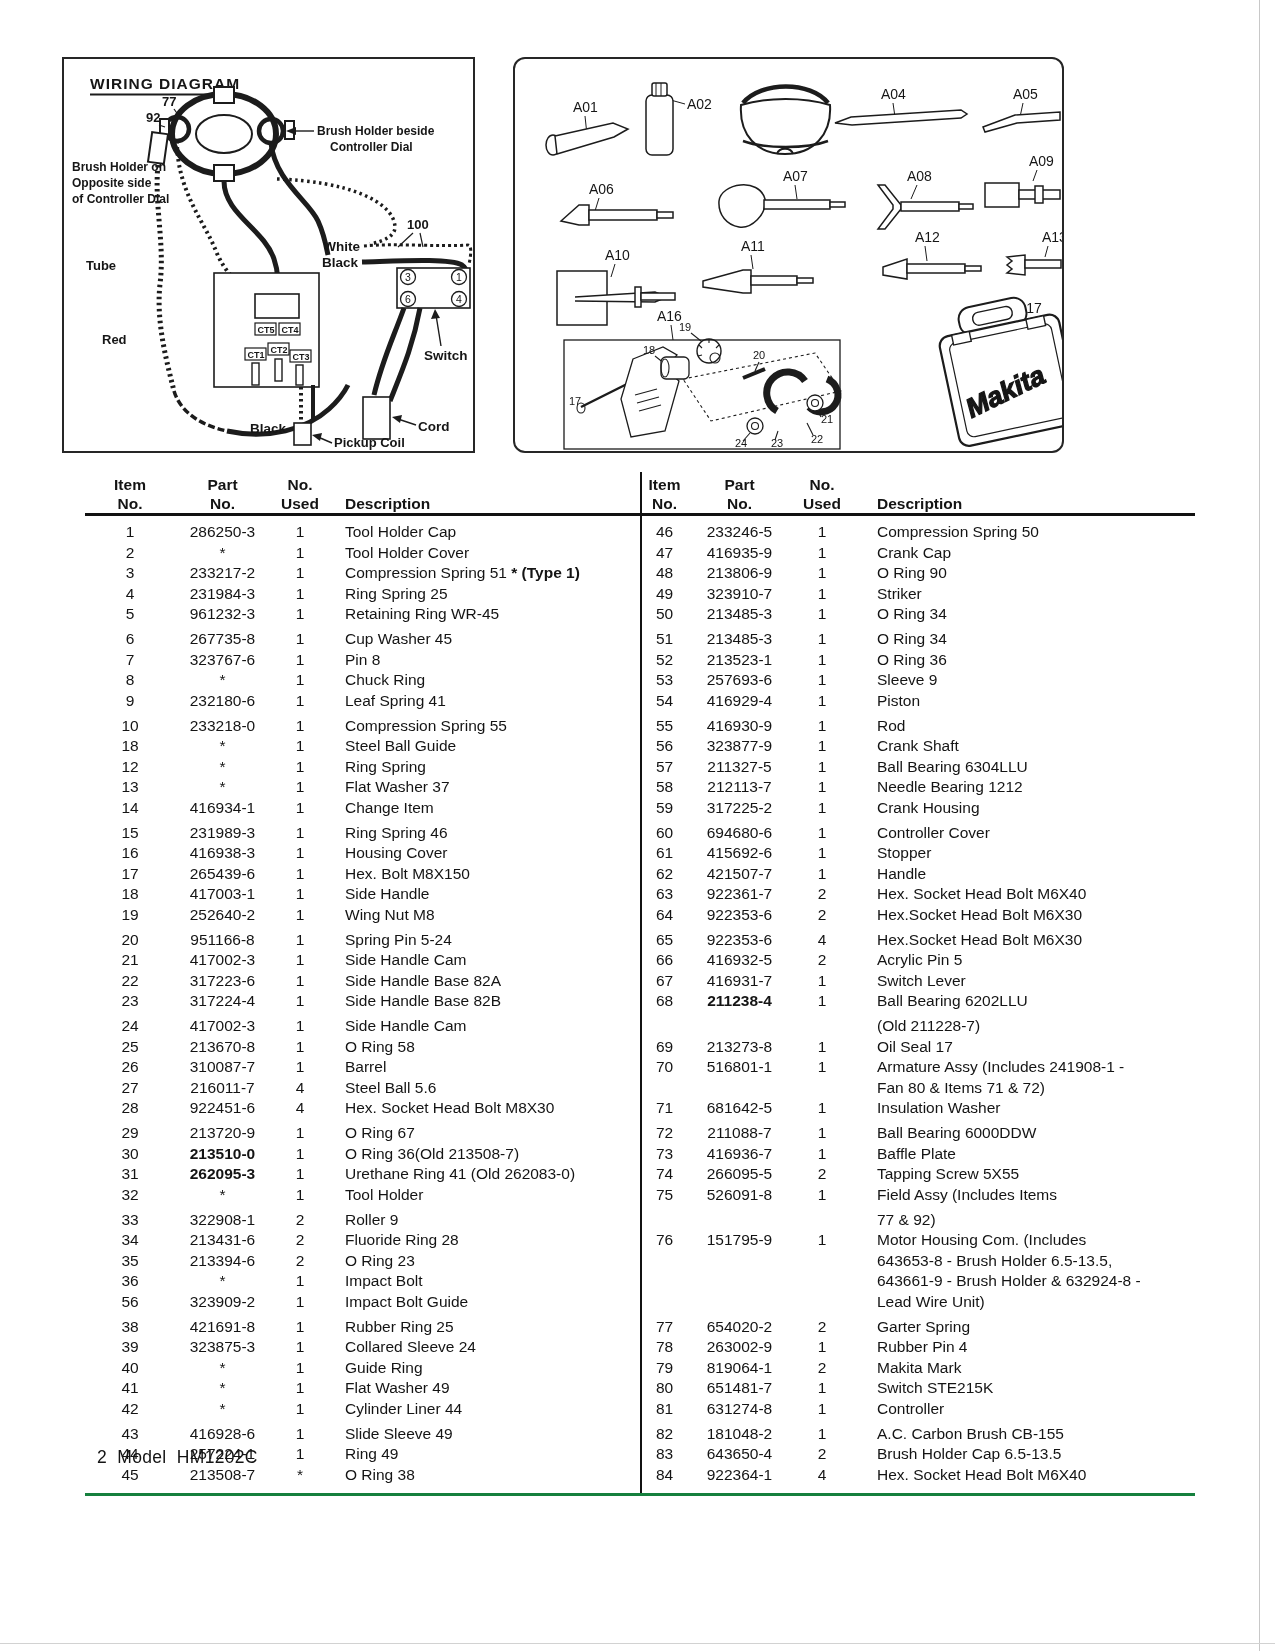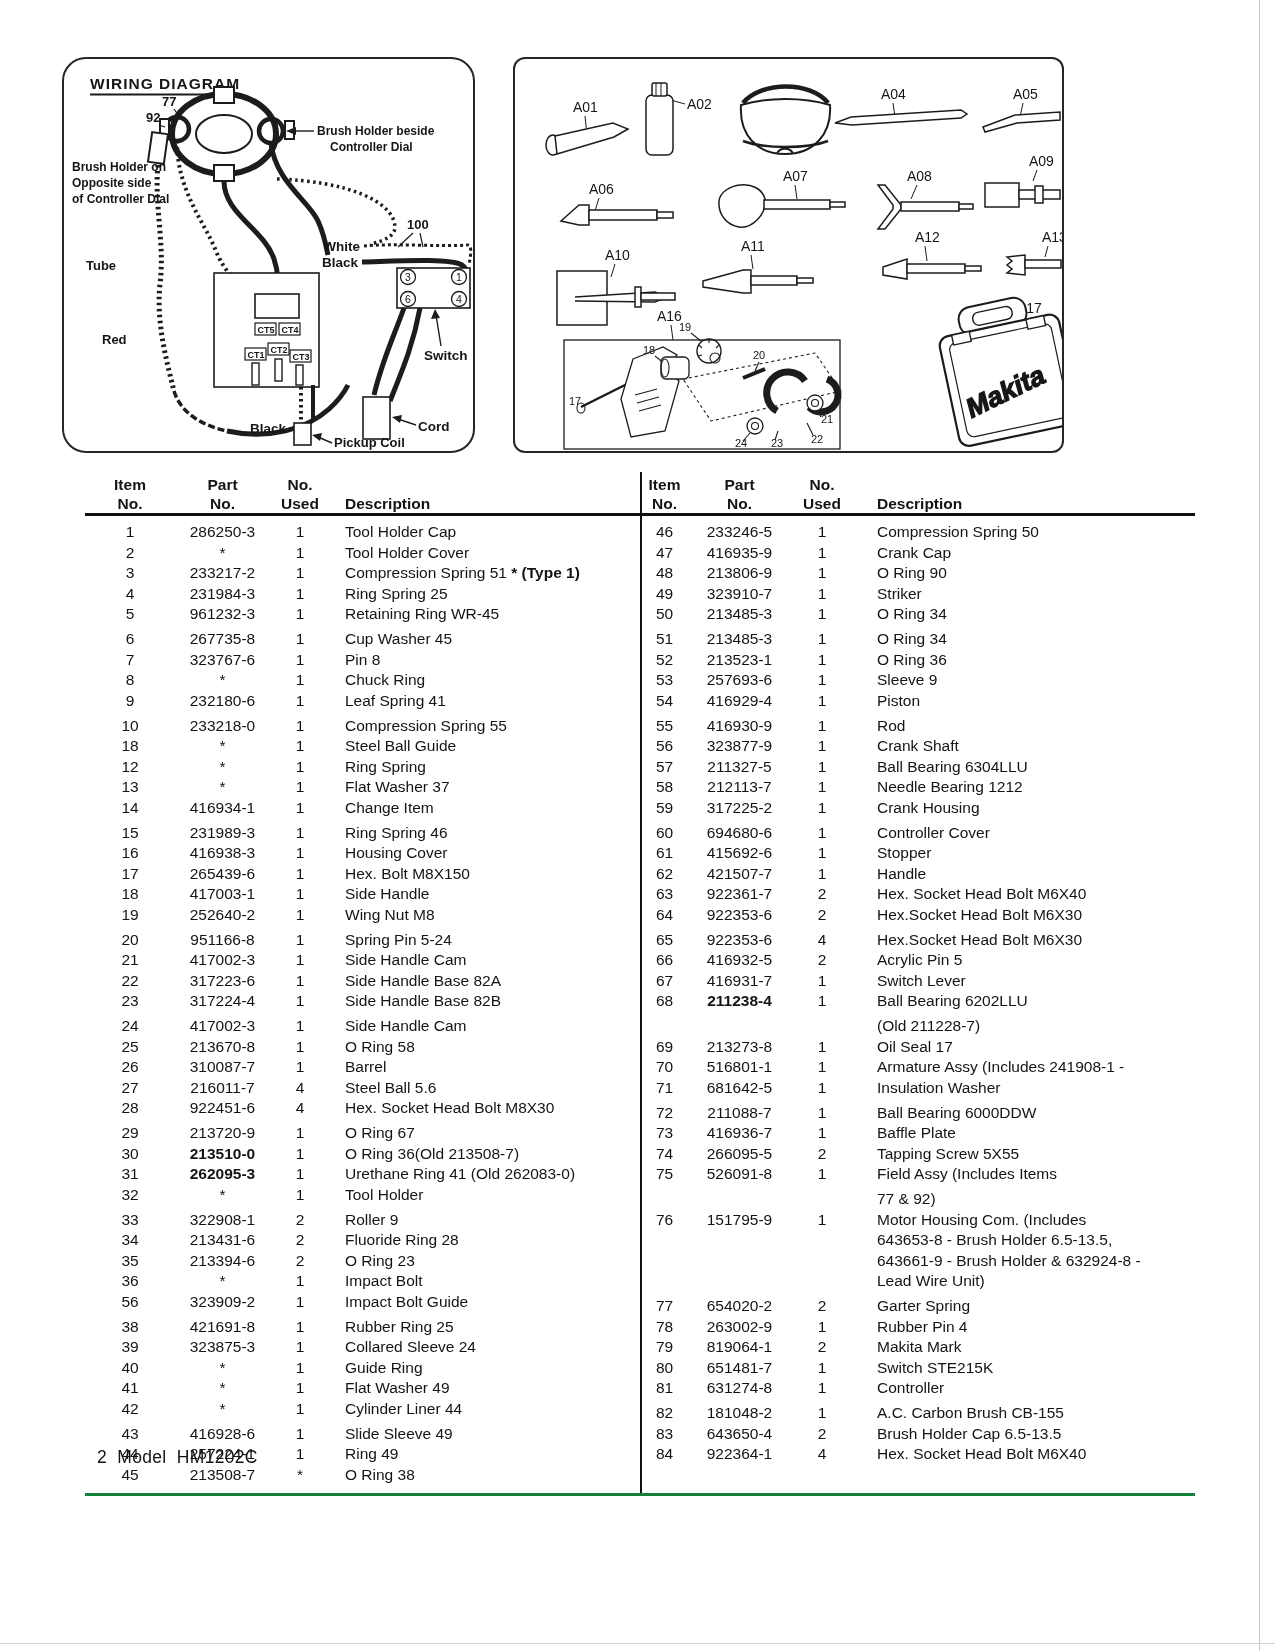--- a/index.html
+++ b/index.html
@@ -1,21 +1,21 @@
 <!DOCTYPE html>
 <html><head>
 <meta charset="utf-8">
 <style>
   html,body{margin:0;padding:0;}
   body{
     width:1275px;height:1651px;position:relative;background:#fff;color:#141414;
     font-family:"Liberation Sans", sans-serif;overflow:hidden;
   }
   .figbox{position:absolute;border:2.5px solid #262626;background:#fff;}
-  #wiringBox{left:62px;top:57px;width:409px;height:392px;border-radius:24px;}
+  #wiringBox{left:62px;top:57px;width:409px;height:392px;}
   #accBox{left:513px;top:57px;width:547px;height:392px;border-radius:12px;}
   svg text{fill:#161616;}
   .scan-edge-r{position:absolute;left:1259px;top:0;width:1px;height:1651px;background:#c8c8c8;}
   .scan-edge-b{position:absolute;left:0;top:1643px;width:1275px;height:1px;background:#d2d2d2;}
 
   
   .table-wrap{
     position:absolute;left:85px;top:472px;width:1110px;
     display:flex;border-bottom:3px solid #15803d;
   }
@@ -742,20 +742,26 @@
           <div class="cell c-used">1</div>
           <div class="cell c-desc">Oil Seal 17</div>
         </div>
         <div class="prow">
           <div class="cell c-item">70</div>
           <div class="cell c-part">516801-1</div>
           <div class="cell c-used">1</div>
           <div class="cell c-desc">Armature Assy (Includes 241908-1 -</div>
         </div>
         <div class="prow">
+          <div class="cell c-item"></div>
+          <div class="cell c-part"></div>
+          <div class="cell c-used"></div>
+          <div class="cell c-desc">Fan 80 &amp; Items 71 &amp; 72)</div>
+        </div>
+        <div class="prow">
           <div class="cell c-item">71</div>
           <div class="cell c-part">681642-5</div>
           <div class="cell c-used">1</div>
           <div class="cell c-desc">Insulation Washer</div>
         </div>
         <div class="prow gap">
           <div class="cell c-item">72</div>
           <div class="cell c-part">211088-7</div>
           <div class="cell c-used">1</div>
           <div class="cell c-desc">Ball Bearing 6000DDW</div>

